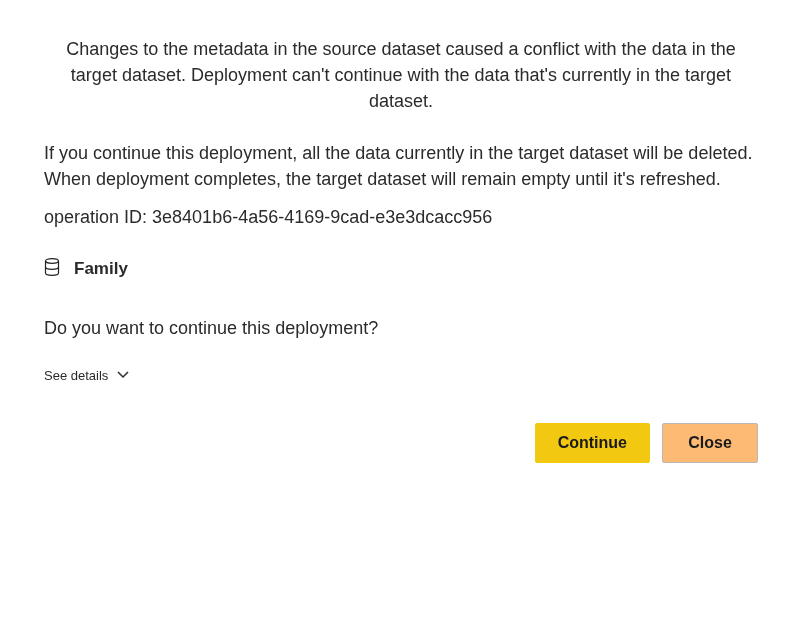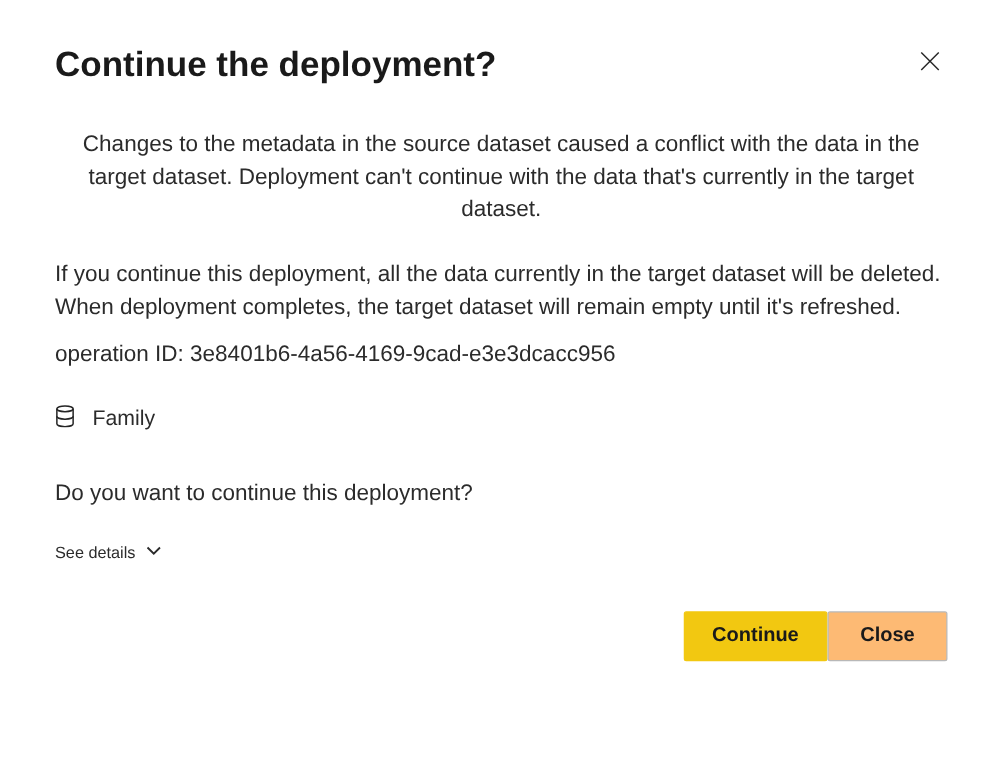--- a/index.html
+++ b/index.html
@@ -68,21 +68,21 @@
       margin-bottom: 32px;
     }
     .dataset-icon svg {
       width: 16px;
       height: 18px;
       stroke: #242424;
       stroke-width: 1.2;
       fill: none;
     }
     .dataset-name {
-      font-weight: 400;
+      font-weight: 700;
       font-size: 17px;
     }
     .question {
       margin-bottom: 20px;
     }
     .see-details {
       display: inline-flex;
       align-items: center;
       gap: 8px;
       font-size: 13px;
@@ -95,20 +95,21 @@
     .chevron svg {
       width: 14px;
       height: 14px;
       stroke: #2b2b2b;
       stroke-width: 1.5;
       fill: none;
     }
     .footer {
       display: flex;
       justify-content: flex-end;
+      gap: 12px;
       margin-top: 36px;
     }
     .btn {
       font-family: inherit;
       font-size: 16px;
       font-weight: 600;
       padding: 10px 22px;
       border-radius: 2px;
       cursor: pointer;
       min-width: 96px;
@@ -121,31 +122,20 @@
     .btn-secondary {
       background: #fdba74;
       border: 1px solid #b8b8b8;
       color: #1a1a1a;
     }
   </style>
 </head>
 <body>
 
 <div class="dialog">
-  <div class="header">
-    <h1 class="title">Continue the deployment?</h1>
-    <button class="close-btn">
-      <span>
-        <svg viewBox="0 0 16 16">
-            <line x1="1" y1="1" x2="15" y2="15"></line>
-            <line x1="15" y1="1" x2="1" y2="15"></line>
-          </svg>
-      </span>
-    </button>
-  </div>
 
   <div class="body">
     <p class="para">Changes to the metadata in the source dataset caused a conflict with the data in the target dataset. Deployment can't continue with the data that's currently in the target dataset.</p>
     <p class="para2">If you continue this deployment, all the data currently in the target dataset will be deleted. When deployment completes, the target dataset will remain empty until it's refreshed.</p>
     <p class="op-id-line">operation ID: 3e8401b6-4a56-4169-9cad-e3e3dcacc956</p>
 
     <div class="dataset-row">
       <span class="dataset-icon">
         <svg viewBox="0 0 16 18">
           <ellipse cx="8" cy="3" rx="6.5" ry="2.3"></ellipse>

